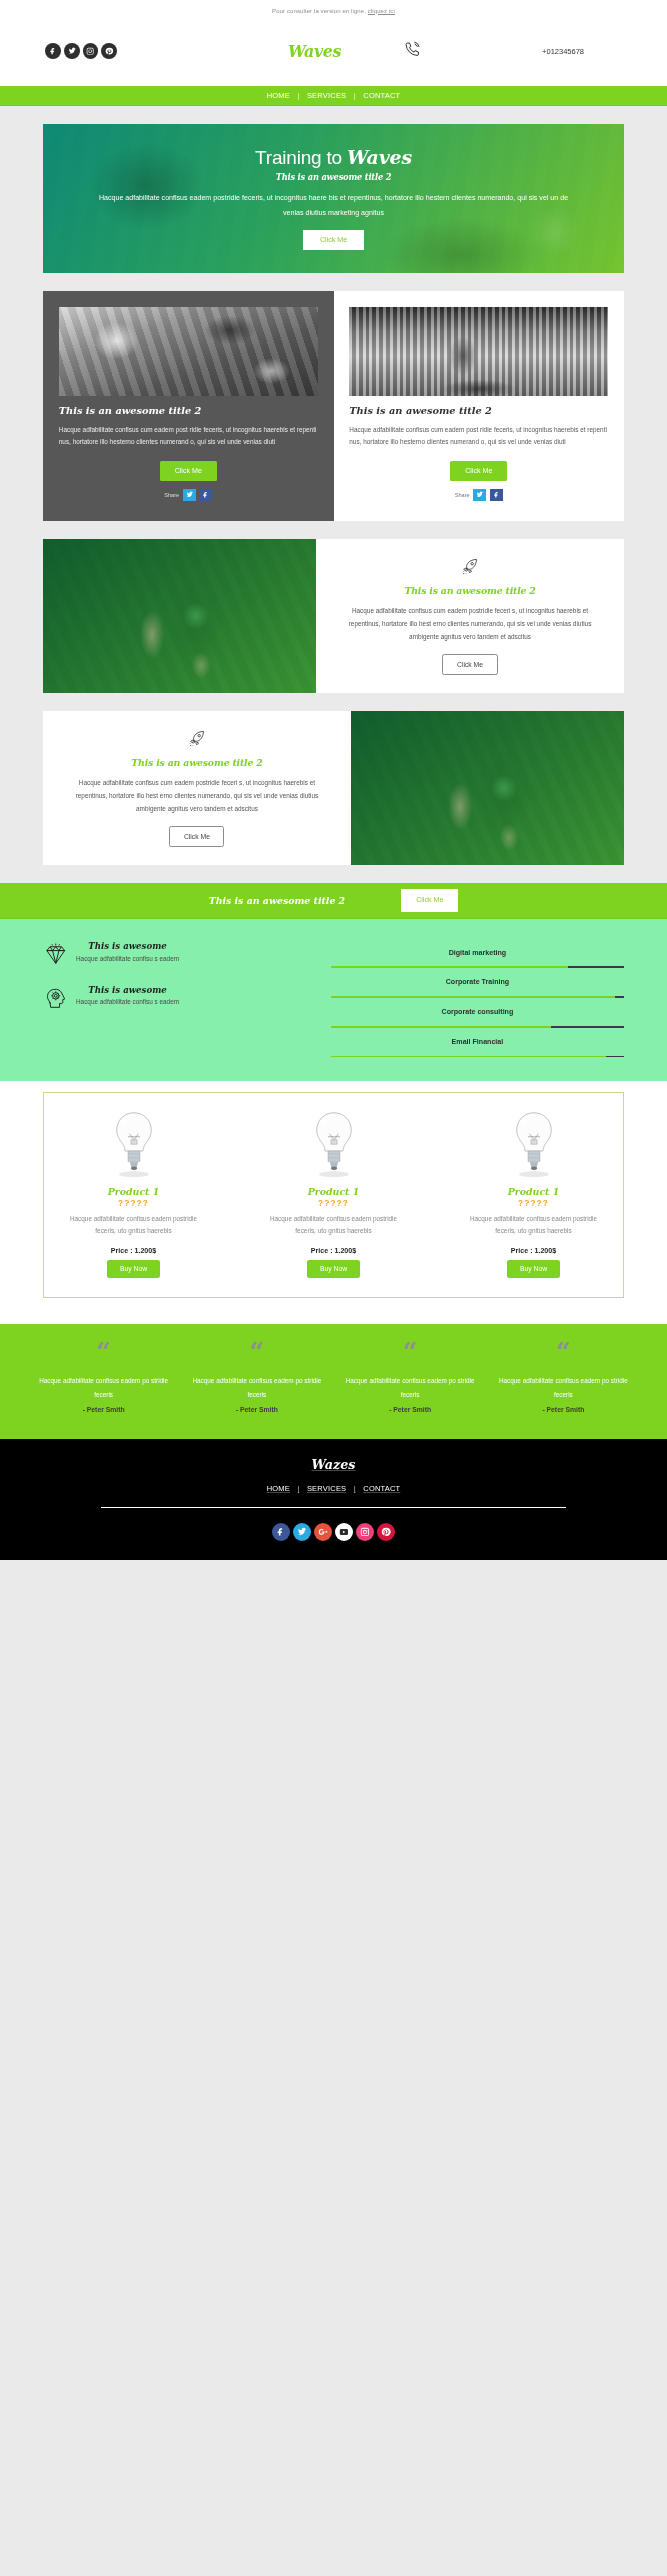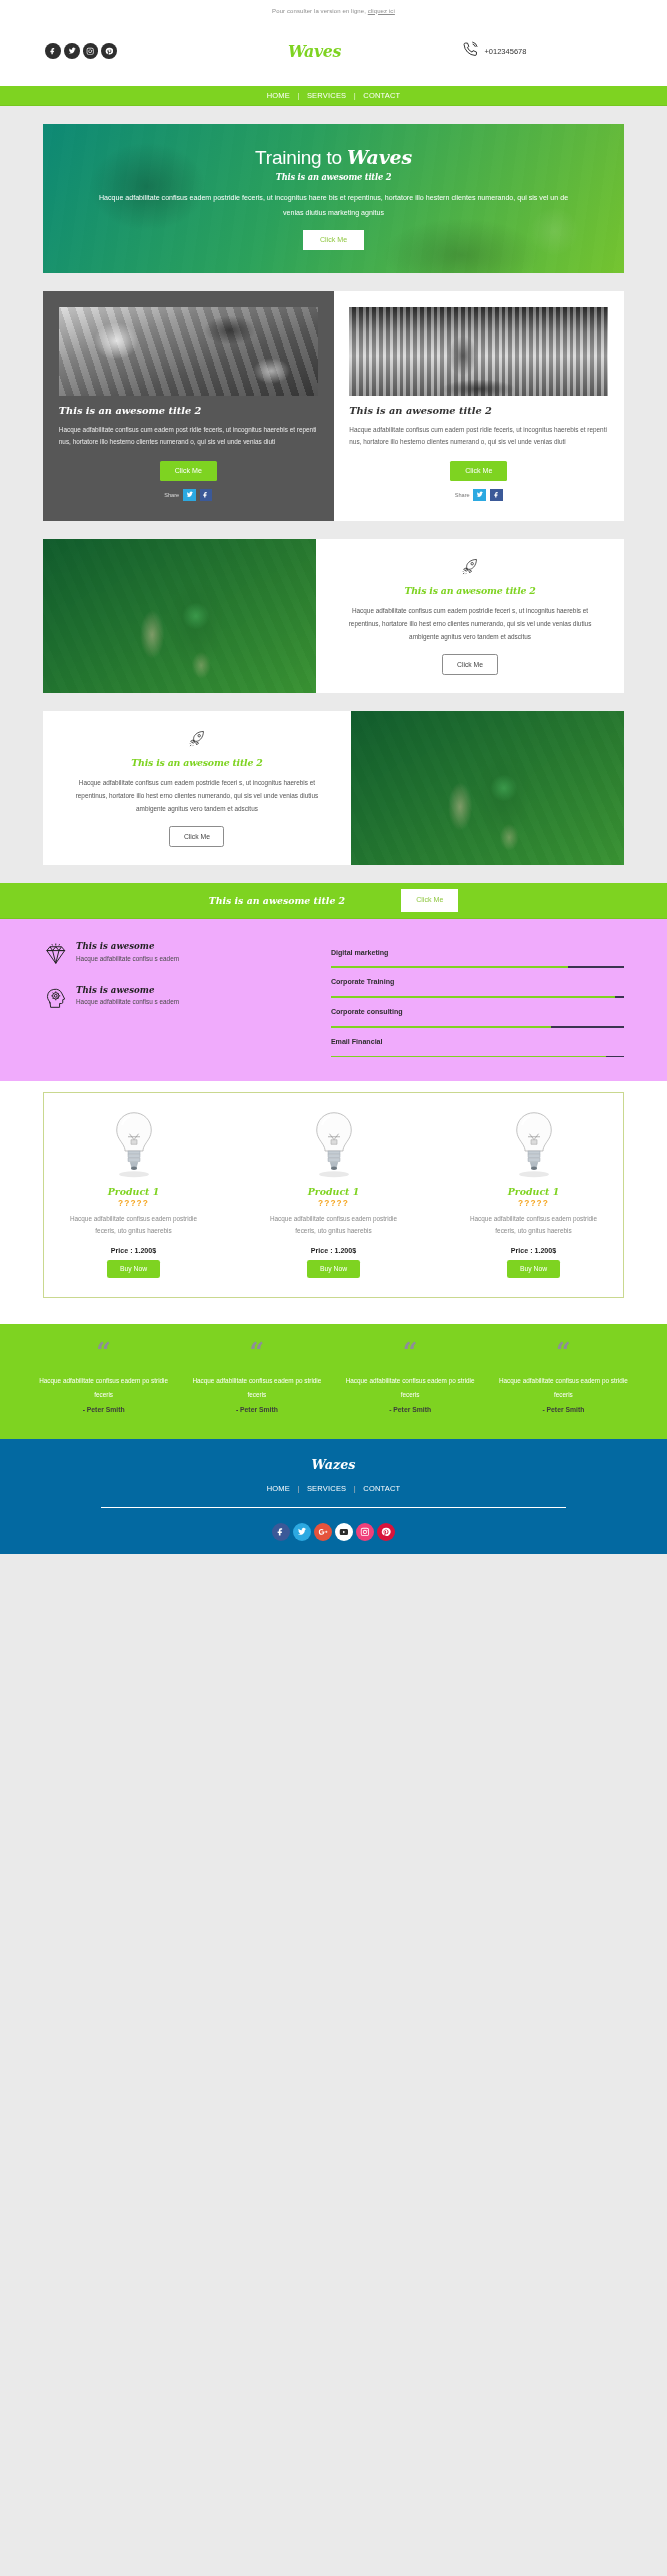--- a/index.html
+++ b/index.html
@@ -29,21 +29,21 @@
   .header {
     background:#ffffff;
     height: 69px;
     display:flex;
     align-items:center;
     padding: 0 45px;
   }
   .hdr-col { flex: 1; display:flex; align-items:center; }
   .hdr-col.left { justify-content:flex-start; gap:3px; }
   .hdr-col.mid  { justify-content:center; }
-  .hdr-col.right{ justify-content:center; gap:6px; padding-right: 38px;}
+  .hdr-col.right{ justify-content:space-between; gap:6px; padding-right: 38px;}
 
   .soc-dark {
     width: 15.8px; height:15.8px; border-radius:50%;
     background:#2e2e2e; color:#fff;
     display:flex; align-items:center; justify-content:center;
     font-size: 8.3px; font-weight:bold;
     font-family:"DejaVu Sans", sans-serif;
     cursor:pointer;
   }
   .soc-dark svg { width:8.3px; height:8.3px; fill:#fff; }
@@ -235,21 +235,21 @@
     gap: 56px;
     border-bottom:1.5px solid #76c61f;
   }
   .cta h3 {
     color:#ffffff; font-size: 9.4px;
     font-family:"DejaVu Serif", serif; font-style:italic; font-weight:bold;
   }
   .cta .btn-white { margin-top:0; padding: 7.5px 15px; }
 
   
-  .feat-sec { background:#f0abfc; display:flex; padding: 22.5px 43px 13.5px; }
+  .feat-sec { background:#86efac; display:flex; padding: 22.5px 43px 13.5px; text-align: center; }
   .feat-left { width: 48%; padding-right: 10.5px; }
   .feat-right{ width: 52%; padding: 7.5px 0 0 9px; }
 
   .feat-item { display:flex; align-items:flex-start; gap:7.5px; margin-bottom: 15px; }
   .feat-ico svg { width:25.5px; height:25.5px; stroke:#1f1f1f; fill:none; stroke-width:1.5; }
   .feat-body h4 {
     font-size: 8.6px; color:#1f1f1f; margin-bottom:1.5px;
     font-family:"DejaVu Serif", serif; font-style:italic; font-weight:bold;
   }
   .feat-body p { font-size: 6.4px; color:#4a4a4a; line-height:1.75; }
@@ -285,21 +285,21 @@
   .testi-item { width:25%; text-align:center; padding: 0 4.5px; }
   .quote {
     color:#8e8e99; font-size: 25.5px; line-height: .75;
     font-family:"DejaVu Serif", serif; font-weight:bold;
     display:block; margin-bottom: 12px;
   }
   .testi-item p { color:#ffffff; font-size: 6.4px; line-height: 2.1; }
   .testi-item .who { color:#3d3d3d; font-size: 6.8px; font-weight:bold; margin-top: 1.5px; }
 
   
-  .footer { background:#0369a1; padding: 18px 0 13px; text-align:center; }
+  .footer { background:#000000; padding: 18px 0 19px; text-align:center;text-decoration:underline; }
   .footer .brand {
     color:#ffffff; font-size: 12.8px; margin-bottom: 12px;
     font-family:"DejaVu Serif", serif; font-style:italic; font-weight:bold;
   }
   .footer-nav { display:flex; justify-content:center; gap:7.5px; margin-bottom: 13.5px; }
   .footer-nav a { color:#ffffff; font-size: 7.5px; text-decoration:none; letter-spacing:0.2px; }
   .footer-nav .sep { color:#bdbdbd; font-size:7.5px; }
   .hr { width: 465px; height:0.8px; background:#ffffff; margin: 0 auto 15px; }
   .footer-soc { display:flex; justify-content:center; gap:3px; }
   .fsoc {

